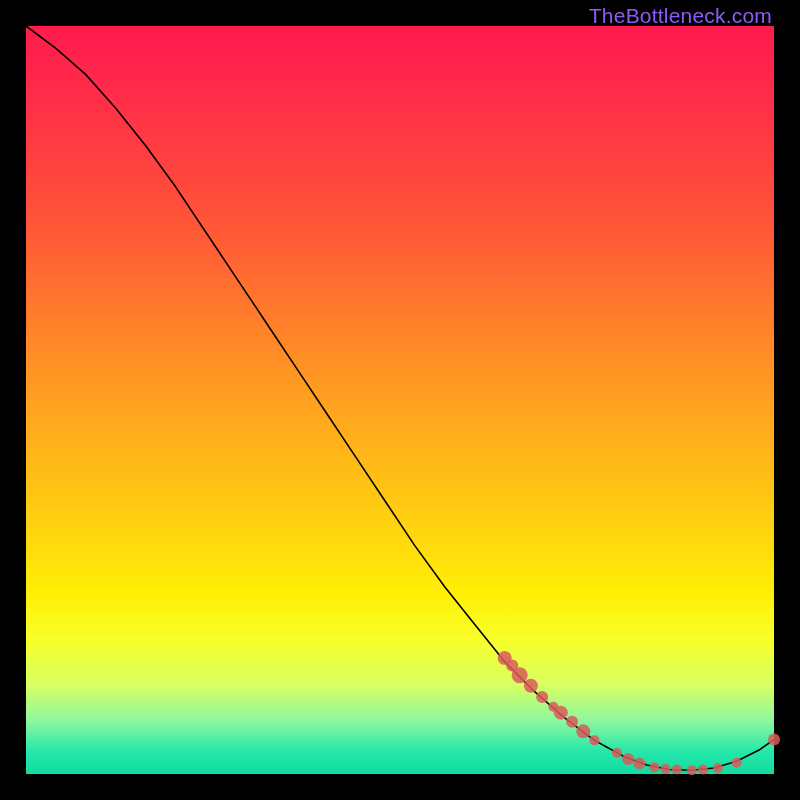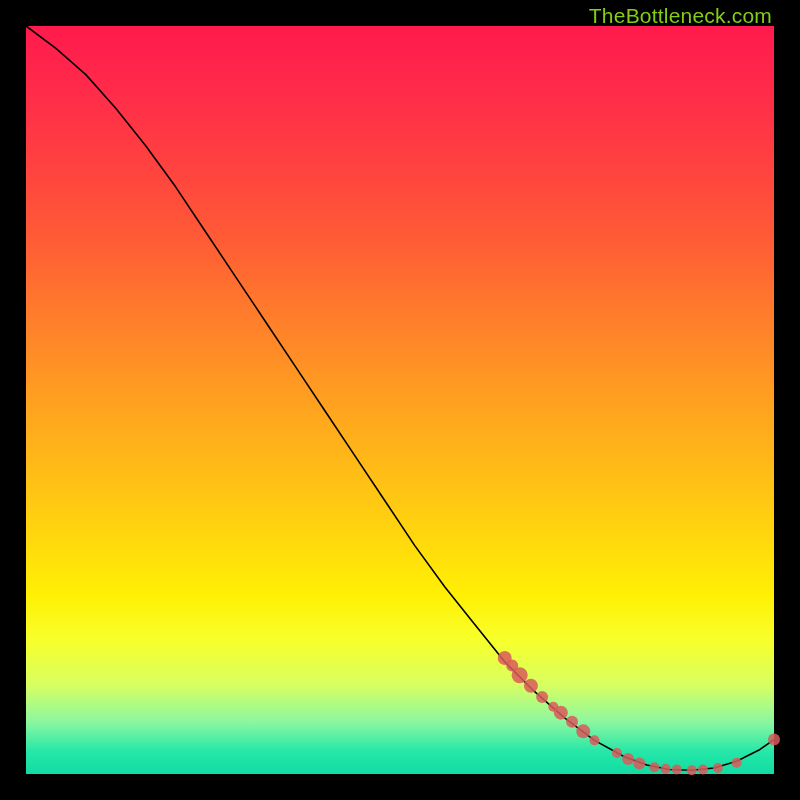--- a/index.html
+++ b/index.html
@@ -38,21 +38,21 @@
       #d8ff60 88%,
       #8cf7a0 93%,
       #25e7a8 97%,
       #11dca3 100%
     );
   }
   .watermark {
     position: absolute;
     top: 4px;
     right: 28px;
-    color: #84cc16;
+    color: #8b5cf6;
     font-size: 21px;
     font-weight: 500;
     letter-spacing: 0.2px;
     user-select: none;
   }
   svg.overlay {
     position: absolute;
     left: 26px;
     top: 26px;
     width: 748px;

